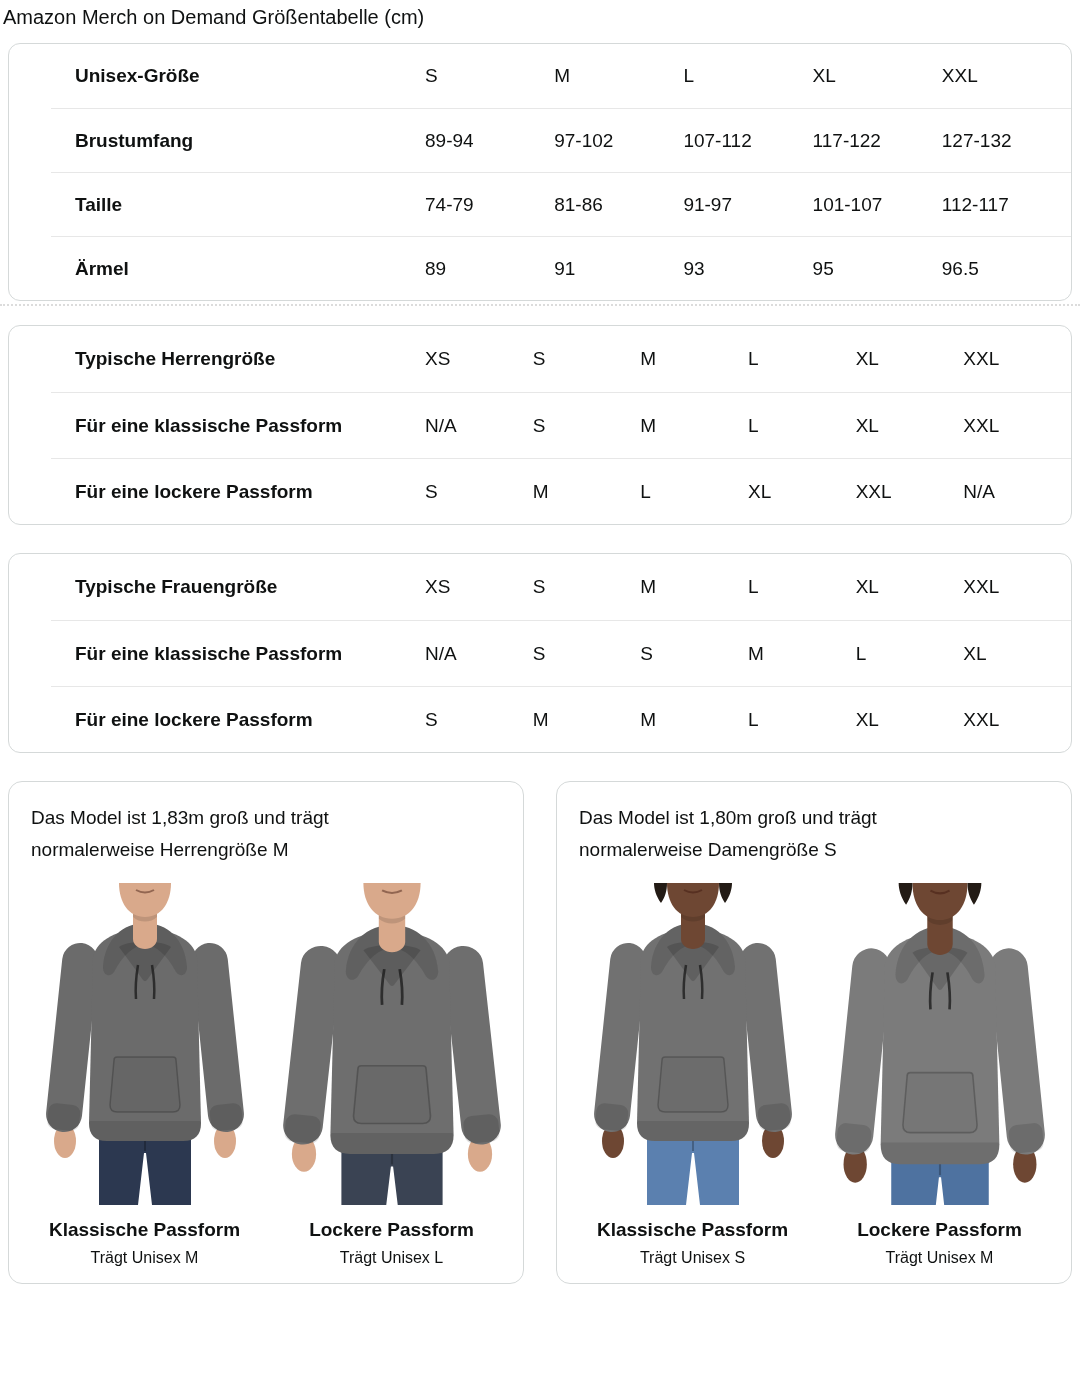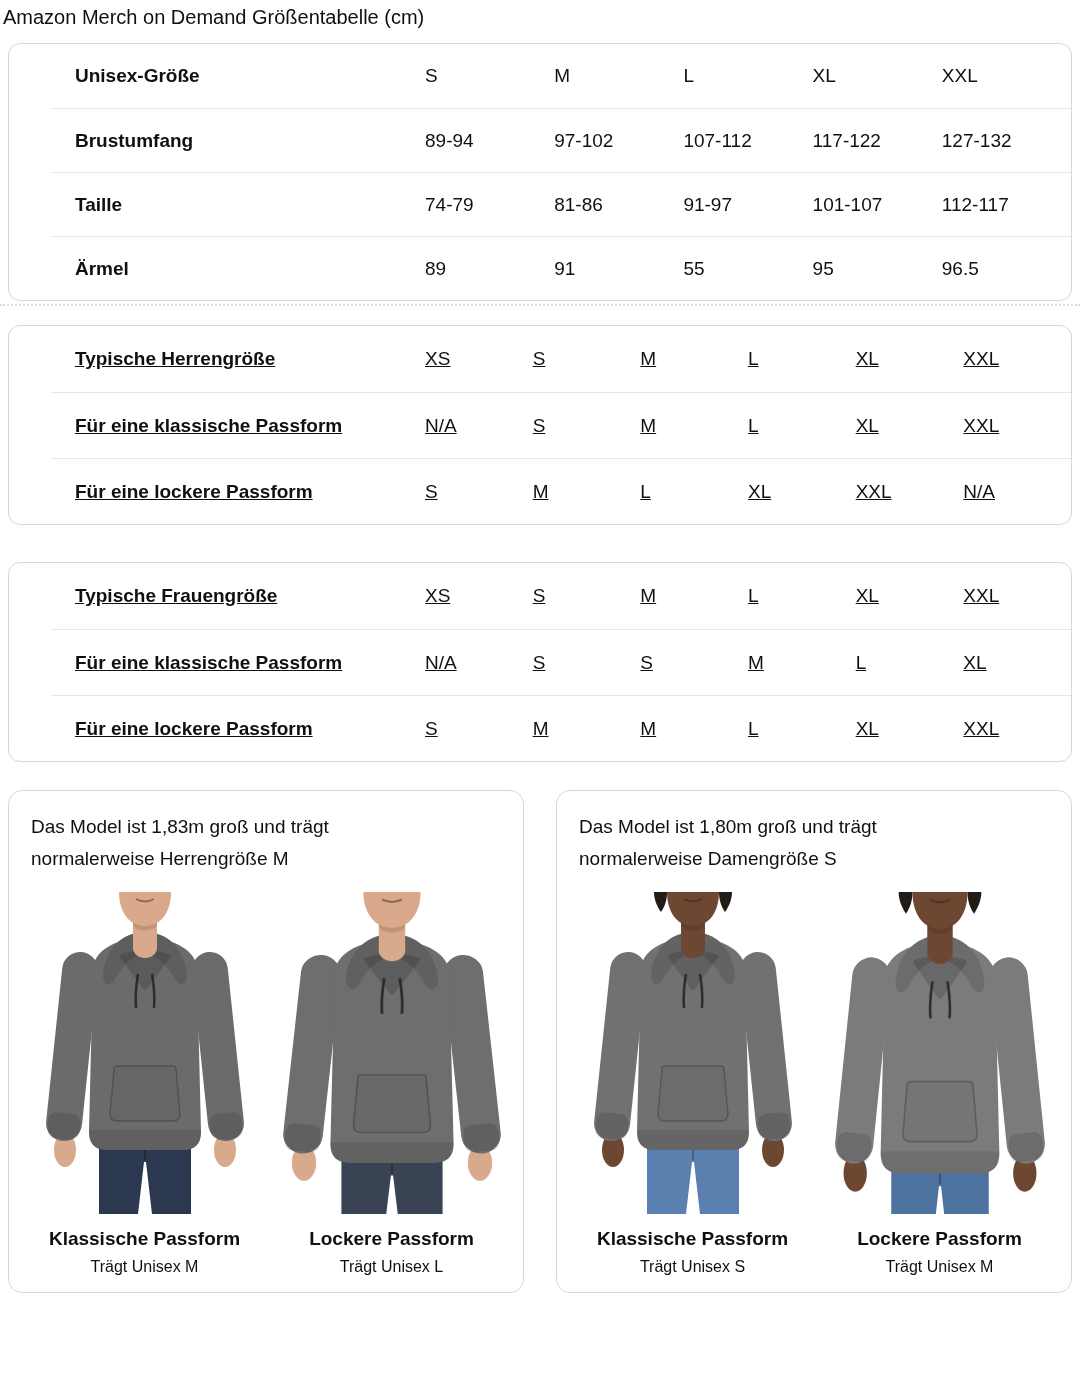--- a/index.html
+++ b/index.html
@@ -14,25 +14,25 @@
 
   .page-title { font-size:20px; font-weight:400; margin:6px 0 0 -5px; }
 
   
   .tbl {
     border:1px solid var(--table-border,#d5d9d9);
     border-radius:12px; overflow:hidden; background:#fff;padding-left:42px;
   }
   .tbl-sizes { margin-top:14px; }
   .tbl-fit-men { margin-top:19px; }
-  .tbl-fit-women { margin-top:37px; }
+  .tbl-fit-women { margin-top:28px; }
   .trow { display:grid; align-items:center; padding-left:24px; }
   .trow + .trow { border-top:1px solid var(--row-divider,#e7e7e7); }
   .tbl-sizes .trow { grid-template-columns:350px repeat(5,1fr); height:64px; }
-  .tbl-fit .trow  { grid-template-columns:350px repeat(6,1fr); height:66px;text-decoration:underline; }
+  .tbl-fit .trow  { grid-template-columns:350px repeat(6,1fr); height:66px; }
   .rlabel { font-weight:700; font-size:19px; }
   .cell { font-size:19px; }
 
   .dotted-sep { border:none; border-top:2px dotted #dcdcdc; margin:3px -8px 0; }
   .note { font-size:16px; margin-top:12px; }
   .section-heading { font-size:19px; font-weight:400; margin:34px 0 0 0; }
 
   
   .cards { display:flex; gap:32px; margin-top:28px; }
   .card {
@@ -121,21 +121,21 @@
       <div class="cell">74-79</div>
       <div class="cell">81-86</div>
       <div class="cell">91-97</div>
       <div class="cell">101-107</div>
       <div class="cell">112-117</div>
     </div>
     <div class="trow">
       <div class="rlabel">Ärmel</div>
       <div class="cell">89</div>
       <div class="cell">91</div>
-      <div class="cell">55</div>
+      <div class="cell">93</div>
       <div class="cell">95</div>
       <div class="cell">96.5</div>
     </div>
   </section>
 
   <hr class="dotted-sep">
 
 
   <section class="tbl tbl-fit tbl-fit-men">
     <div class="trow">

